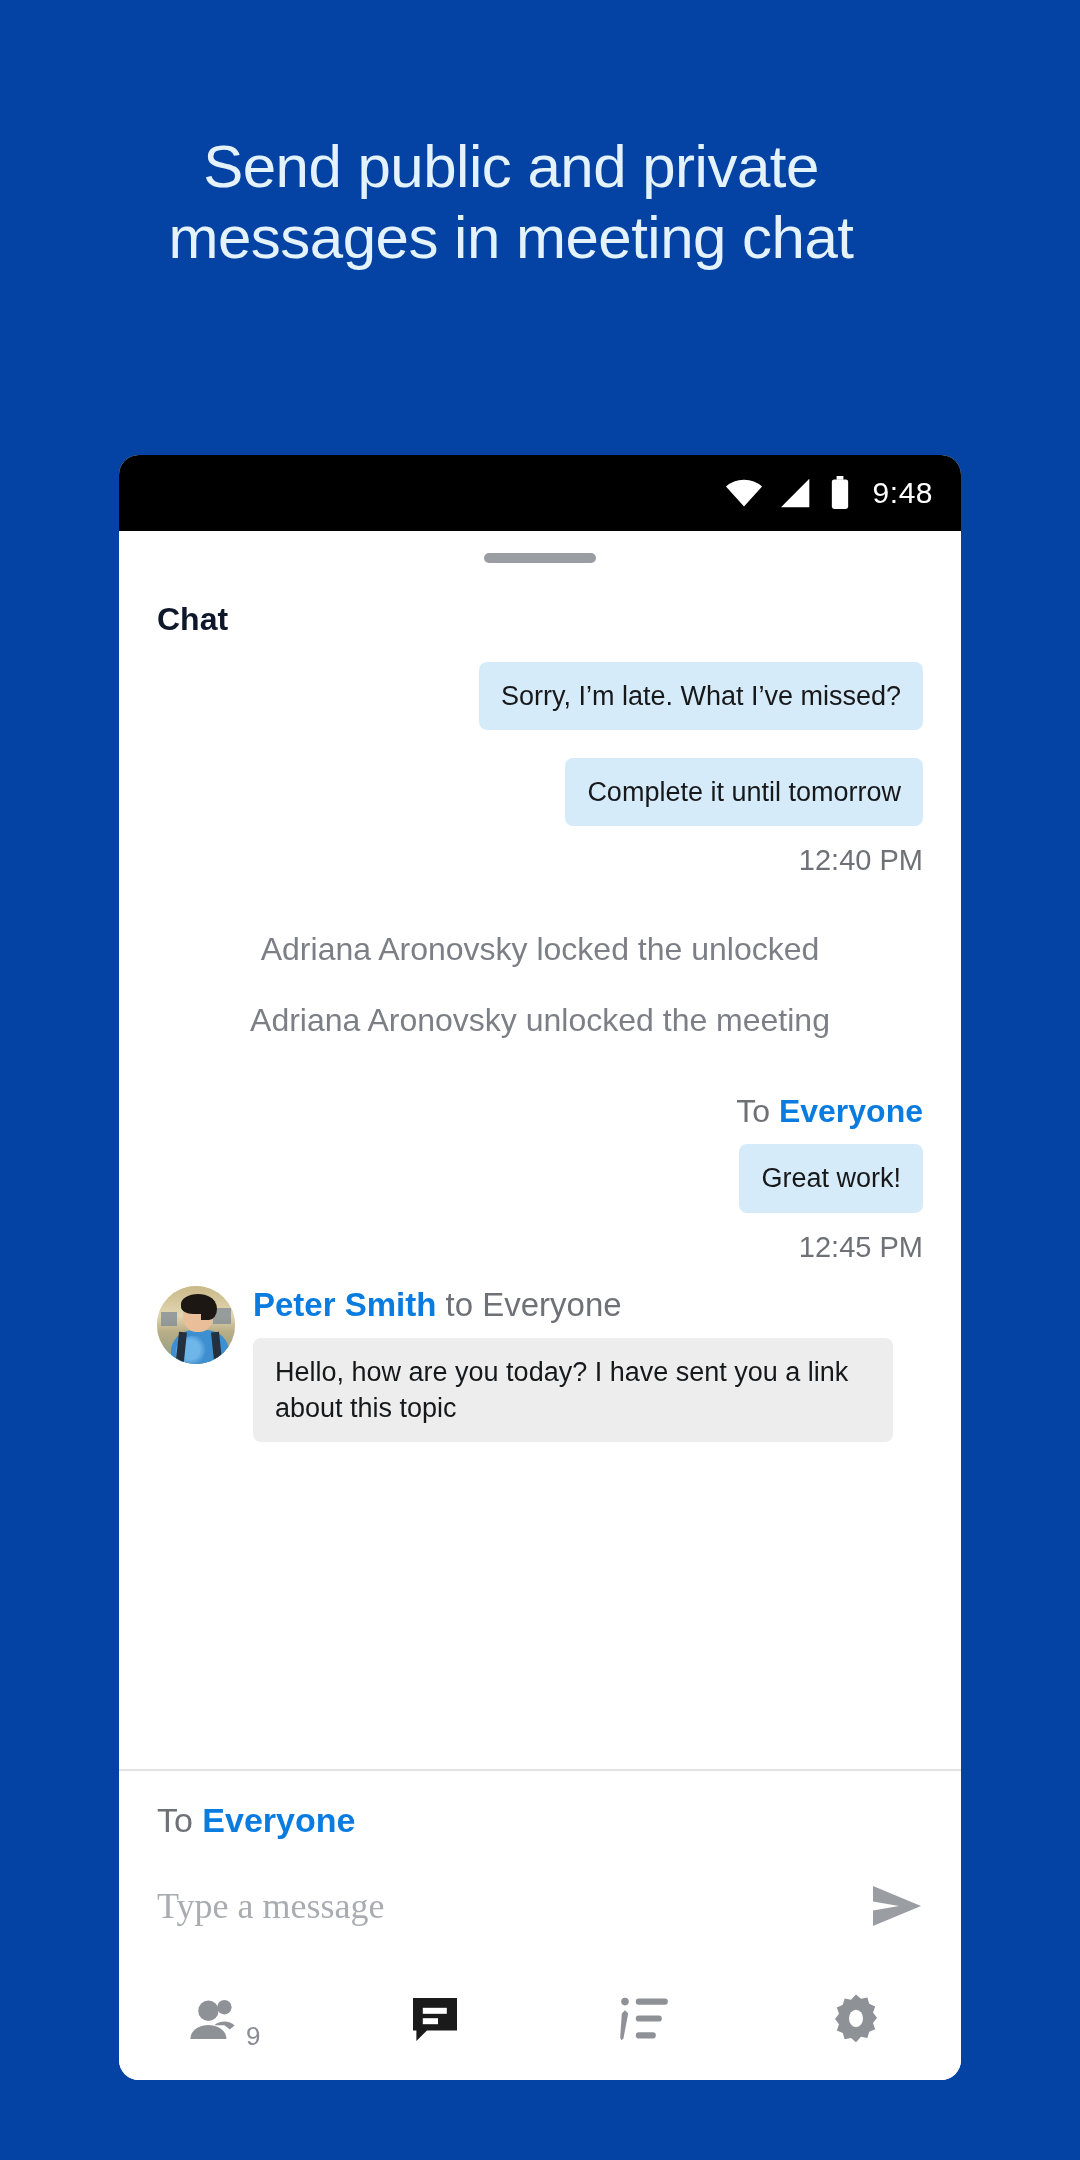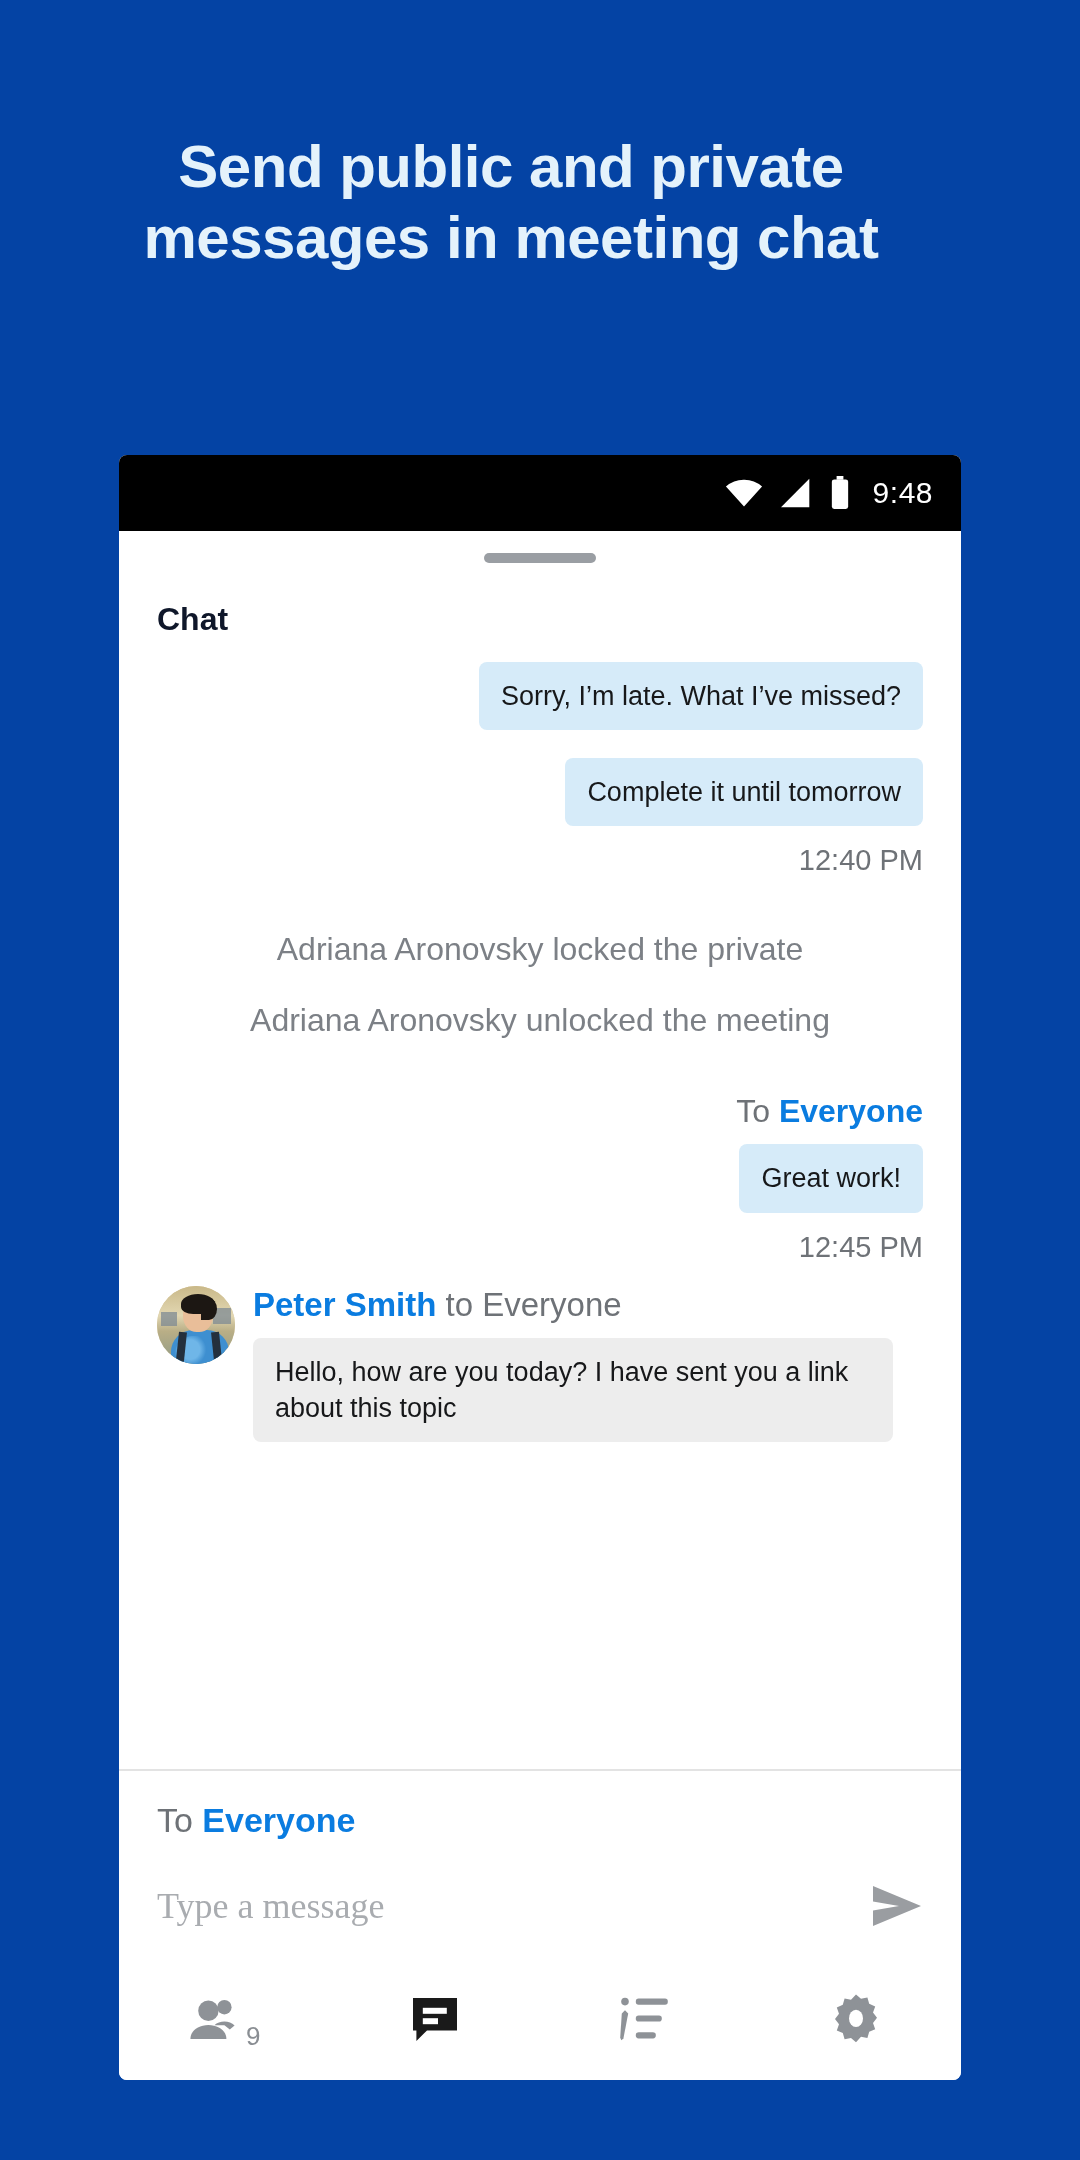--- a/index.html
+++ b/index.html
@@ -15,33 +15,33 @@
     background: #0443A4;
   }
 
   
   .headline {
     position: absolute;
     top: 132px; left: 0; width: 1022px;
     text-align: center;
     color: #E4F2FB;
     font-size: 60px;
-    font-weight: bold;
+    font-weight: normal;
     line-height: 1.18;
     letter-spacing: -0.5px;
     padding: 0 108px;
   }
 
   
   .phone {
     position: absolute;
     left: 119px; top: 455px;
     width: 842px; height: 1625px;
     background: #ffffff;
-    border-radius: 8px;
+    border-radius: 20px;
     overflow: hidden;
     display: flex;
     flex-direction: column;
   }
 
   
   .statusbar {
     height: 76px;
     background: #000000;
     display: flex;
@@ -268,21 +268,21 @@
       <div class="gap-sm"></div>
 
       <div class="row right">
         <div class="bubble mine">Complete it until tomorrow</div>
       </div>
 
       <div class="timestamp">12:40 PM</div>
 
       <div class="gap-lg"></div>
 
-      <div class="system-msg">Adriana Aronovsky locked the private</div>
+      <div class="system-msg">Adriana Aronovsky locked the unlocked</div>
       <div class="gap-md"></div>
       <div class="system-msg">Adriana Aronovsky unlocked the meeting</div>
 
       <div class="gap-lg"></div>
 
       <div class="to-line"><span>To </span><span class="target">Everyone</span></div>
       <div class="gap-sm"></div>
 
       <div class="row right">
         <div class="bubble mine">Great work!</div>

